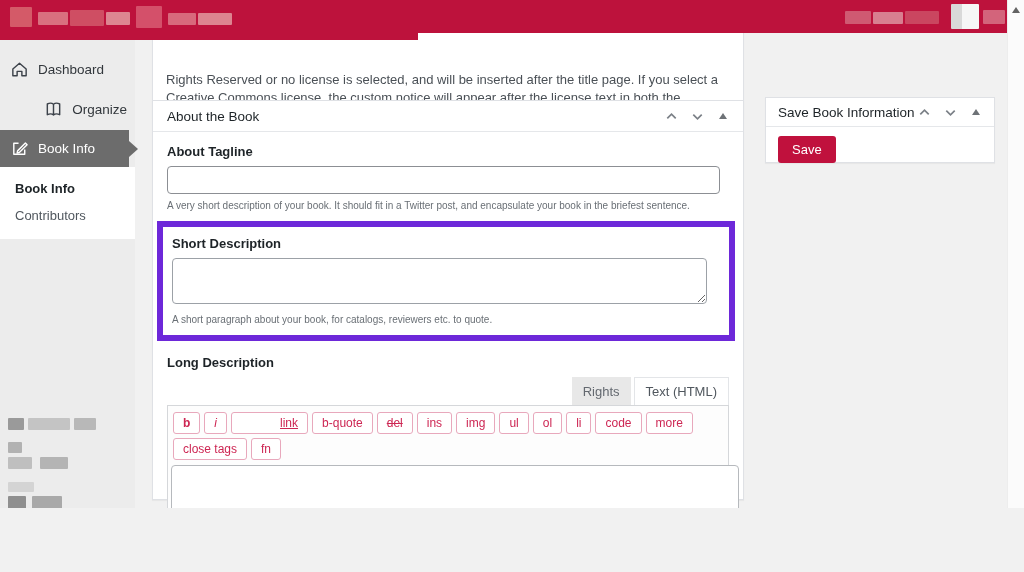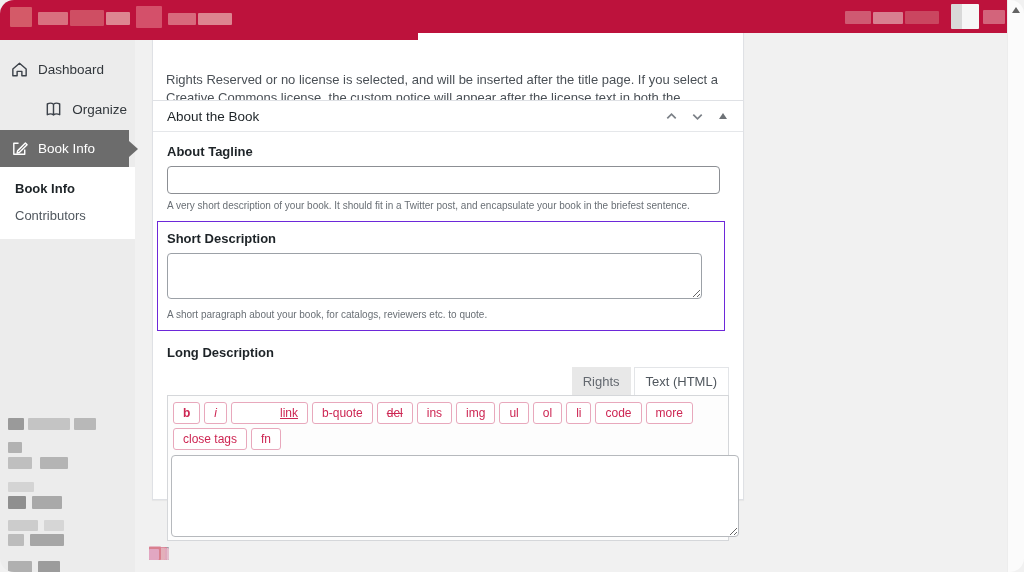--- a/index.html
+++ b/index.html
@@ -1,17 +1,17 @@
 <!DOCTYPE html>
 <html><head>
 <meta charset="utf-8">
 <style>
   html,body{margin:0;padding:0;}
   body{font-family:"Liberation Sans",sans-serif;background:#f1f1f1;}
-  .screen{position:relative;width:1024px;height:572px;overflow:hidden;background:#f1f1f1;border-radius:14px;}
+  .screen{position:relative;width:1024px;height:508px;overflow:hidden;background:#f1f1f1;}
 
   
   .admin-bar{position:absolute;left:0;top:0;width:1007px;height:33px;background:#bd123c;z-index:30;}
   .bar-bleed{position:absolute;left:0;top:33px;width:418px;height:7px;background:#bd123c;z-index:30;}
   .redact{position:absolute;border-radius:1px;}
 
   
   .scroll-col{position:absolute;left:1007px;top:0;width:17px;height:572px;background:#fbfbfb;border-left:1px solid #ededed;z-index:40;}
   .scroll-up{position:absolute;left:4px;top:7px;width:0;height:0;border-left:4px solid transparent;border-right:4px solid transparent;border-bottom:6px solid #636363;}
 
@@ -41,21 +41,21 @@
 
   .license-panel{left:17px;top:-63px;width:592px;height:148px;}
   .license-panel p{margin:0;padding:100px 13px 0 13px;font-size:13px;line-height:1.35;color:#4a5056;}
 
   .about-panel{left:17px;top:67px;width:592px;height:400px;}
   .about-body{padding:10px 14px 12px 14px;}
   .field-label{display:block;font-size:13px;font-weight:bold;color:#1d2327;margin:2px 0 7px 0;}
   .text-input{width:535px;height:26px;border:1px solid #8c8f94;border-radius:4px;background:#fff;padding:0 8px;font-size:13px;font-family:"Liberation Sans",sans-serif;}
   .help{margin:6px 0 0 0;font-size:10px;color:#696f75;}
 
-  .highlight-box{margin:10px 0 0 -10px;width:548px;border:1px solid #6d28d9;padding:7px 9px 10px 9px;background:#fff;}
+  .highlight-box{margin:10px 0 0 -10px;width:548px;border:6px solid #6d28d9;padding:7px 9px 10px 9px;background:#fff;}
   .short-desc-textarea{width:521px;height:36px;border:1px solid #9ca1a7;border-radius:4px;resize:vertical;font-family:"Liberation Sans",sans-serif;font-size:13px;padding:4px 6px;}
 
   .longdesc-label{margin-top:14px;}
   .editor-wrap{position:relative;margin-top:2px;}
   .editor-tabs{display:flex;justify-content:flex-end;gap:3px;}
   .tab{border:none;font-size:13px;padding:6px 11px;cursor:pointer;font-family:"Liberation Sans",sans-serif;}
   .tab.inactive{background:#e8e8e8;color:#646970;}
   .tab.active{background:#fff;color:#50575e;border:1px solid #e3e5e8;border-bottom:none;}
   .editor-box{border:1px solid #d5d7da;background:#fdfdfd;}
   .qt-toolbar{padding:6px 5px 5px 5px;display:flex;gap:4px;flex-wrap:wrap;}
@@ -210,20 +210,43 @@
                 <button class="qt-btn ">close tags</button>
                 <button class="qt-btn ">fn</button>
               </div>
             <textarea class="long-desc-textarea" style=""></textarea>
           </div>
         </div>
         
       </div>
     </section>
 
+    <aside class="panel save-panel">
+      <header class="panel-header">
+        <h2 class="panel-title">Save Book Information</h2>
+        <span class="hbtns">
+          <button class="hbtn">
+            <svg viewBox="0 0 16 16" width="15" height="15" fill="none" stroke="currentColor" stroke-width="1.8">
+                <polyline points="3.5,10 8,5.5 12.5,10"></polyline>
+              </svg>
+          </button>
+          <button class="hbtn">
+            <svg viewBox="0 0 16 16" width="15" height="15" fill="none" stroke="currentColor" stroke-width="1.8">
+                <polyline points="3.5,6 8,10.5 12.5,6"></polyline>
+              </svg>
+          </button>
+          <button class="hbtn">
+              <span class="toggle-tri"></span>
+            </button>
+        </span>
+      </header>
+      <div class="save-body">
+        <button class="save-button">Save</button>
+      </div>
+    </aside>
 
     <div class="footer-redaction" id="footer-redaction">
         <div class="redact" style="width: 16px; height: 11px; background: rgb(174, 178, 184);"></div>
         <div class="redact" style="width: 20px; height: 13px; background: rgb(154, 160, 168);"></div>
         <div class="redact" style="width: 12px; height: 11px; background: rgb(195, 202, 209);"></div>
         <div class="redact" style="width: 16px; height: 12px; background: rgb(220, 179, 186);"></div>
         <div class="redact" style="width: 12px; height: 14px; background: rgb(230, 184, 198);"></div>
         <div class="redact" style="width: 16px; height: 11px; background: rgb(221, 150, 164);"></div>
         <div class="redact" style="width: 10px; height: 10px; background: rgb(239, 227, 229);"></div>
         <div class="redact" style="width: 18px; height: 11px; background: rgb(233, 196, 192);"></div>

